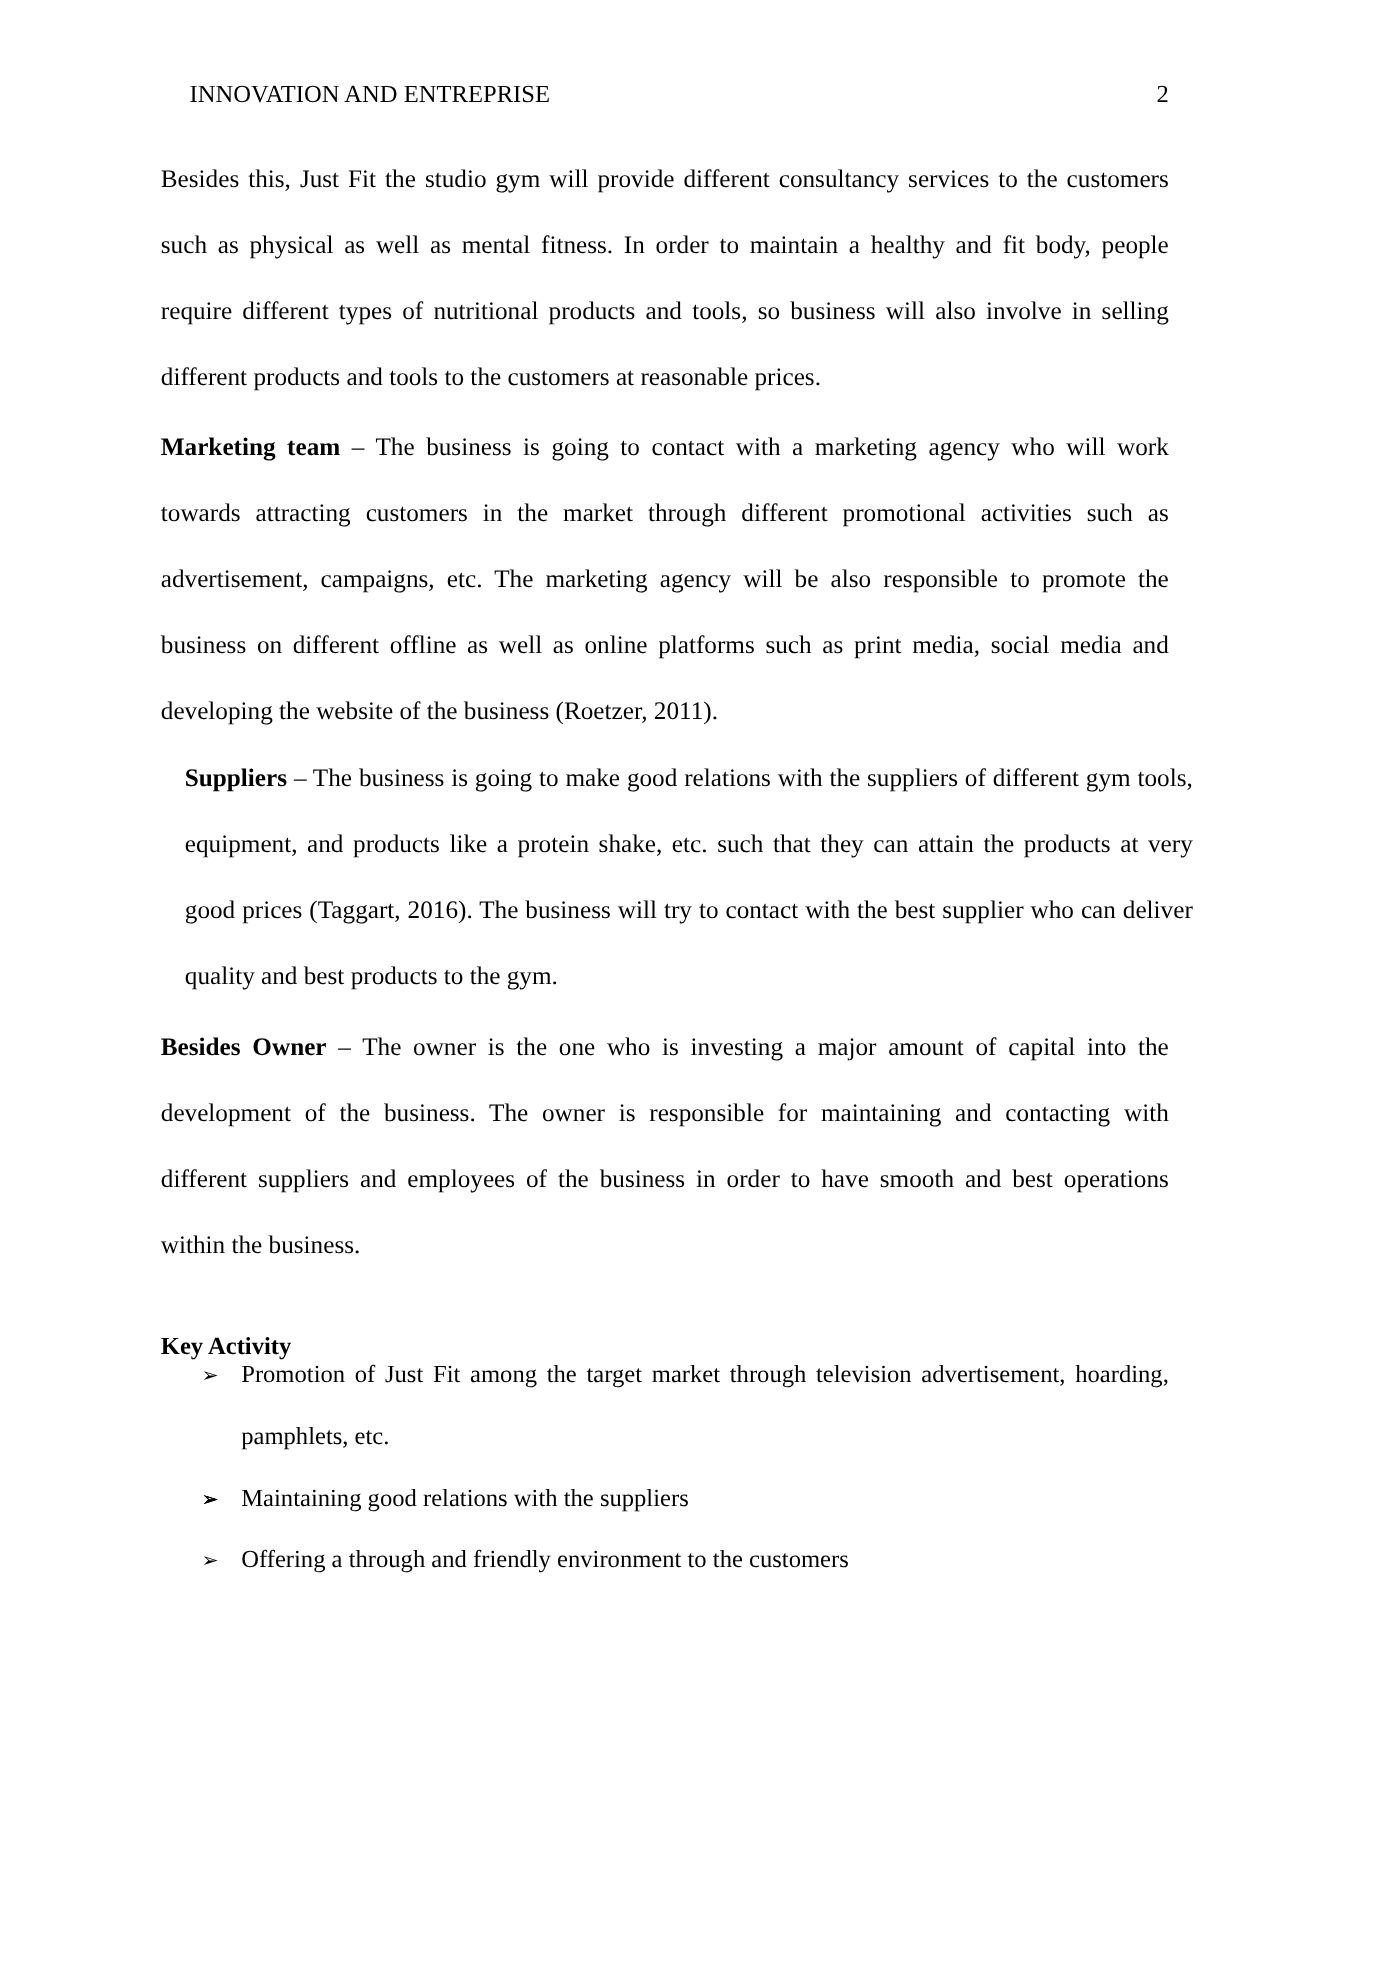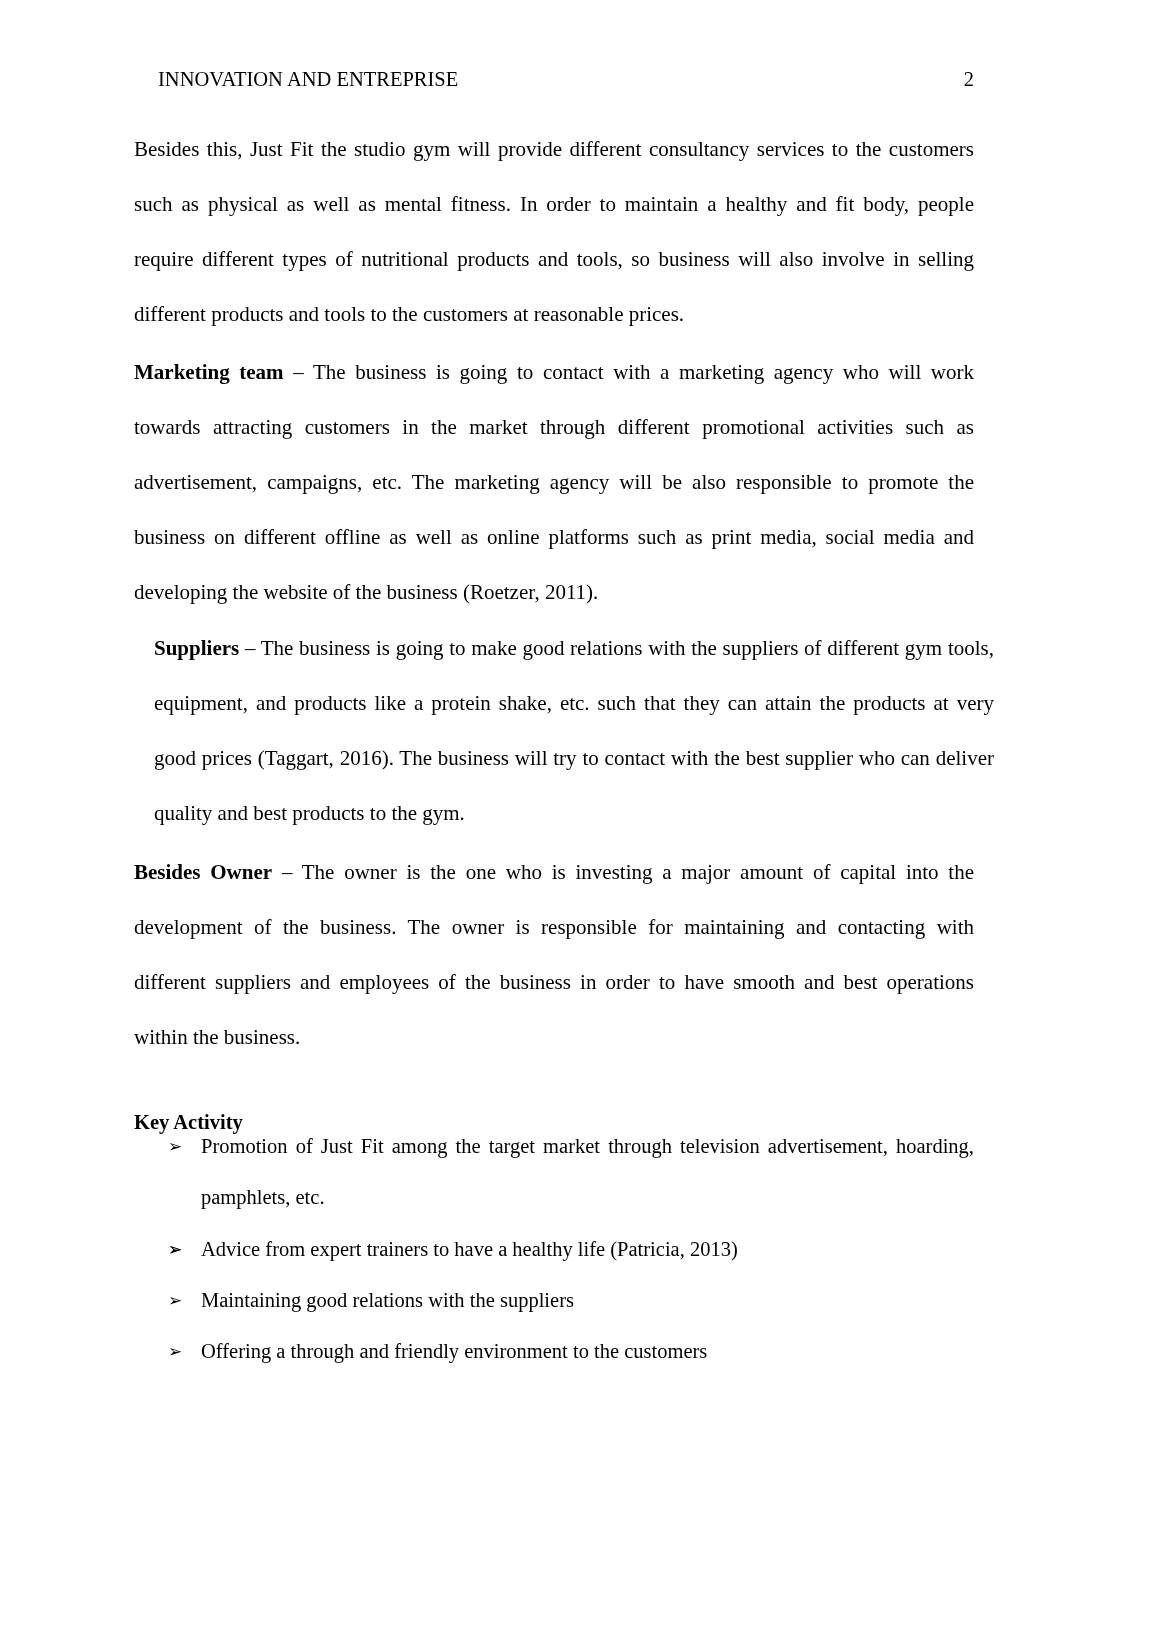--- a/index.html
+++ b/index.html
@@ -44,17 +44,17 @@
 
   <p class="p4">
     <b>Besides Owner</b><span> – The owner is the one who is investing a major amount of capital into the development of the business. The owner is responsible for maintaining and contacting with different suppliers and employees of the business in order to have smooth and best operations within the business.</span>
   </p>
 
   <div class="heading">Key Activity</div>
 
   <ul class="bullets">
     <li><span class="arrow">➢</span><span>Promotion of Just Fit among the target market through television advertisement, hoarding, pamphlets, etc.</span></li>
     <li><span class="arrow">➢</span></li>
-    <li><span class="arrow">➢</span><span>Advice from expert trainers to have a healthy life (Patricia, 2013)</span></li>
+    <li><span class="arrow">➢</span></li>
     <li><span class="arrow">➢</span><span>Maintaining good relations with the suppliers</span></li>
     <li><span class="arrow">➢</span><span>Offering a through and friendly environment to the customers</span></li>
   </ul>
 </div>
 
 </body></html>

